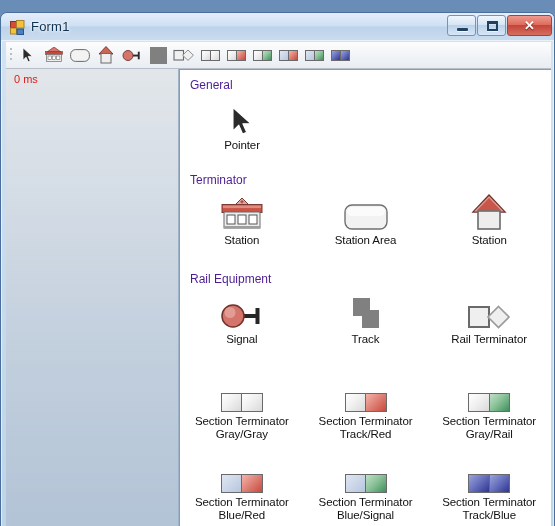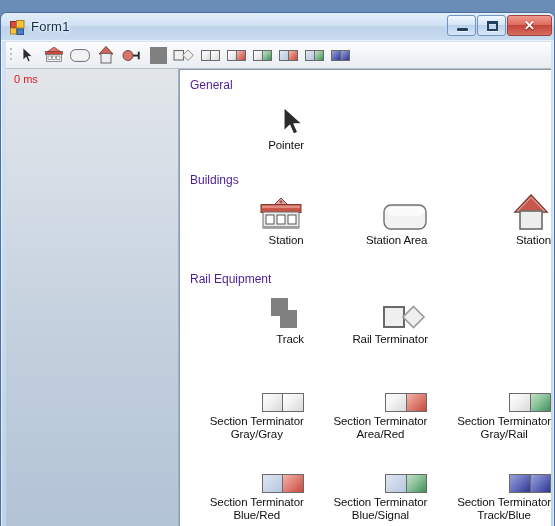--- a/index.html
+++ b/index.html
@@ -95,21 +95,21 @@
   }
   .group-title{
     position:absolute;left:0;top:0;font-size:12px;color:#4c1d95;background:#fff;
     padding-right:7px;line-height:14px;
   }
   .group-rule{
     position:absolute;left:0;right:0;top:8px;height:1px;background:#b9cbe2;z-index:-1;
   }
   .row{position:absolute;left:0;right:0;display:flex;}
   .cell{
-    width:124px;display:flex;flex-direction:column;align-items:flex-end;
+    width:124px;display:flex;flex-direction:column;align-items:center;
   }
   .cell .art{height:40px;display:flex;align-items:flex-end;justify-content:center;}
   .cell .cap{
     margin-top:3px;font-size:11.5px;color:#111;text-align:center;line-height:13px;
     letter-spacing:-.1px;
   }
 
   
   .sect{
     width:42px;height:19px;display:flex;box-sizing:border-box;
@@ -274,21 +274,21 @@
               </svg>
             </span>
             <span class="cap">Pointer</span>
           </div>
         </div>
       </div>
 
       <div class="group" style="top:103px">
         <div class="group-head">
           <span class="group-rule"></span>
-          <span class="group-title">Buildings</span>
+          <span class="group-title">Terminator</span>
         </div>
         <div class="row" style="top:18px">
 
           <div class="cell">
             <span class="art">
               <svg width="46" height="34" viewBox="0 0 46 34">
                 <path d="M23 1 L30 8 L16 8 Z" fill="#e8a59d" stroke="#7d3a33" stroke-width="1"></path>
                 <path d="M23 3.2 L23 6.4 M21.4 4.8 L24.6 4.8" stroke="#7d3a33" stroke-width="0.9"></path>
                 <rect x="3" y="7.5" width="40" height="8" fill="#ca5347" stroke="#7d3a33" stroke-width="1"></rect>
                 <rect x="4" y="8.5" width="38" height="2.6" fill="#e08c80"></rect>
@@ -325,20 +325,31 @@
         </div>
       </div>
 
       <div class="group" style="top:202px">
         <div class="group-head">
           <span class="group-rule"></span>
           <span class="group-title">Rail Equipment</span>
         </div>
 
         <div class="row" style="top:18px">
+          <div class="cell">
+            <span class="art">
+              <svg width="46" height="28" viewBox="0 0 46 28">
+                <rect x="20" y="12" width="20" height="4" fill="#262626"></rect>
+                <rect x="36.5" y="6" width="4" height="16" fill="#262626"></rect>
+                <circle cx="14" cy="14" r="11" fill="#d4746b" stroke="#6f332c" stroke-width="1.5"></circle>
+                <circle cx="11" cy="10.5" r="5.5" fill="#e8a9a2" opacity="0.75"></circle>
+              </svg>
+            </span>
+            <span class="cap">Signal</span>
+          </div>
 
           <div class="cell">
             <span class="art">
               <svg width="40" height="34" viewBox="0 0 40 34">
                 <path d="M7 2 L24 2 L24 14 L33 14 L33 32 L16 32 L16 20 L7 20 Z" fill="#808080"></path>
               </svg>
             </span>
             <span class="cap">Track</span>
           </div>
 
@@ -368,21 +379,21 @@
           </div>
           <div class="cell">
             <span class="art">
               <span class="sect">
                   <i class="h c-gray"></i>
                   <i class="h c-red"></i>
                 </span>
             </span>
             <span class="cap">
               <span>Section Terminator</span><br>
-              <span>Area/Red</span>
+              <span>Track/Red</span>
             </span>
           </div>
           <div class="cell">
             <span class="art">
               <span class="sect">
                   <i class="h c-gray"></i>
                   <i class="h c-green"></i>
                 </span>
             </span>
             <span class="cap">

